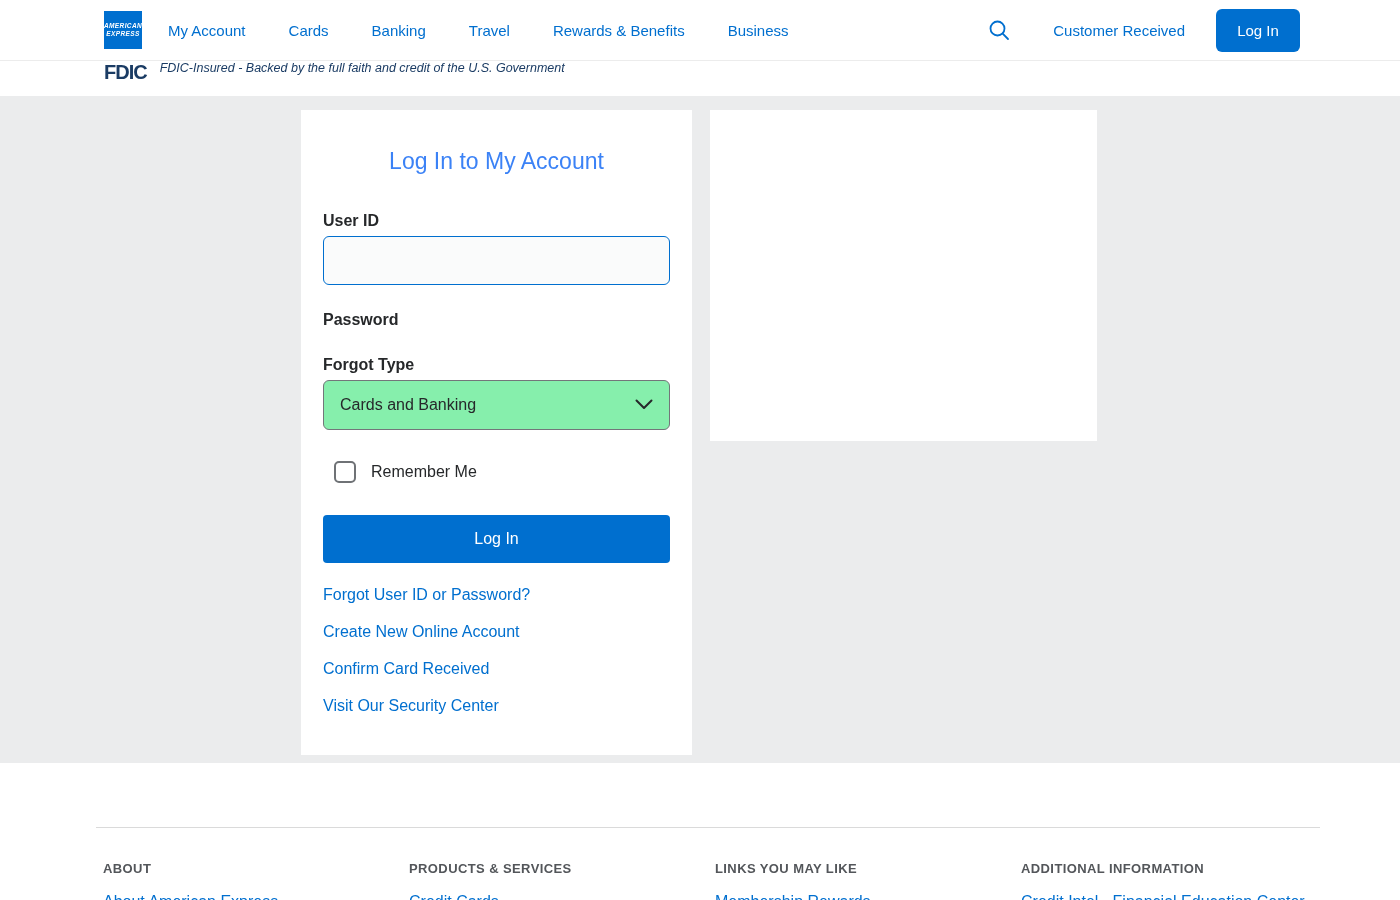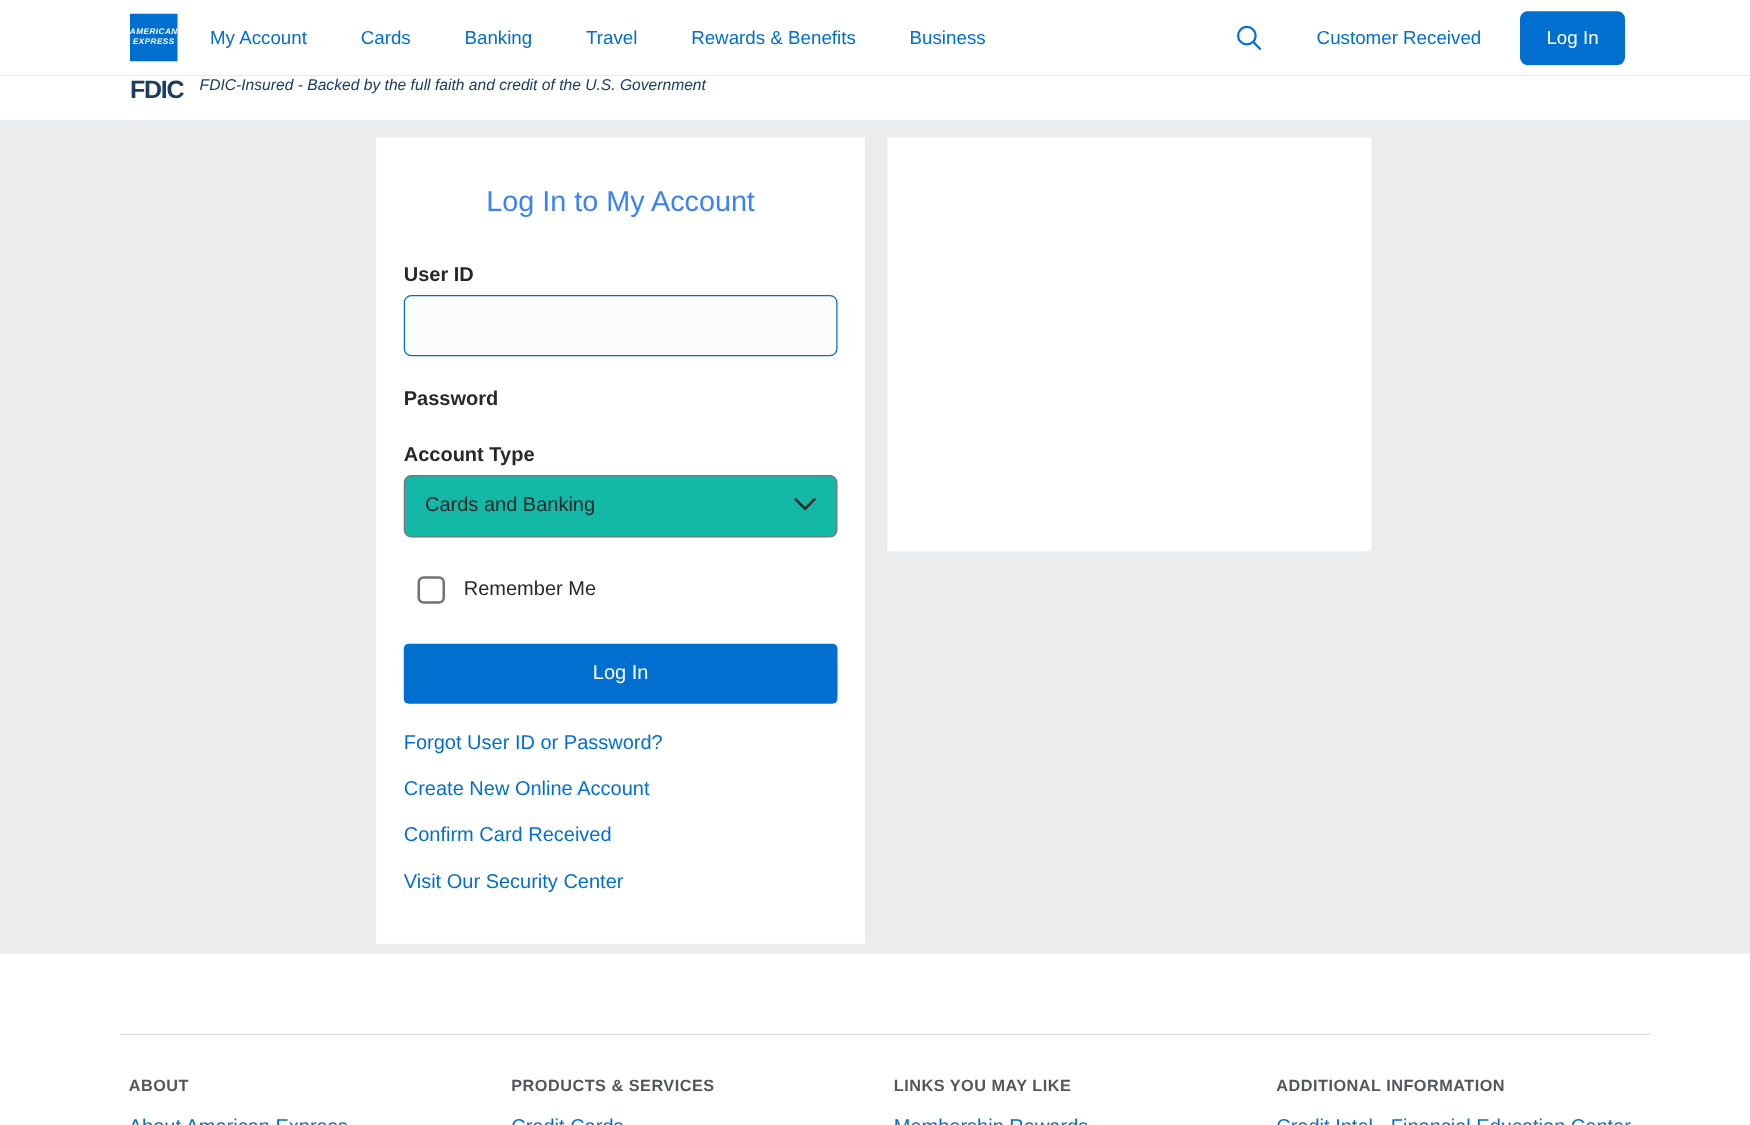--- a/index.html
+++ b/index.html
@@ -36,21 +36,21 @@
   .field-label { font-size:16px; font-weight:bold; color:#26282a; line-height:20px; }
   .mt20 { margin-top:36px; } .mt25 { margin-top:25px; }
   .text-input { display:block; width:100%; height:49px; margin-top:5px; border-radius:6px;
     background:#fafbfb; font-size:16px; color:#26282a; padding:0 14px; font-family:inherit; outline:none; }
   .blue-border { border:1px solid #006fcf; }
   .gray-border { border:1px solid #73767a; }
   .pw-wrap { position:relative; margin-top:5px; }
   .pw-wrap .text-input { margin-top:0; }
   .show-link { position:absolute; right:13px; top:50%; transform:translateY(-50%);
     color:#006fcf; font-size:16px; text-decoration:none; cursor:pointer; }
-  .select-box { margin-top:5px; height:50px; border-radius:6px; background:#14b8a6;
+  .select-box { margin-top:5px; height:50px; border-radius:6px; background:#86efac;
     display:flex; align-items:center; justify-content:space-between; padding:0 16px;
     font-size:16px; color:#26282a; cursor:pointer; }
   .remember-row { margin-top:31px; display:flex; align-items:center; padding-left:11px; }
   .checkbox { width:22px; height:22px; border:2px solid #6f7276; border-radius:5px;
     background:#fff; cursor:pointer; flex:none; }
   .remember-label { margin-left:15px; font-size:16px; color:#26282a; }
   .login-btn { display:block; width:100%; height:48px; margin-top:32px; background:#006fcf;
     color:#fff; border:none; border-radius:4px; font-size:16px; cursor:pointer; font-family:inherit; }
   .card-links { margin-top:22px; }
   .card-link { display:block; color:#006fcf; font-size:16px; line-height:20px;
@@ -104,21 +104,21 @@
 <div class="main-area">
 
   <div class="login-card">
     <h1 class="card-title">Log In to My Account</h1>
 
     <div class="field-label mt20">User ID</div>
     <input class="text-input blue-border" type="text" value="" style="">
 
     <div class="field-label mt25">Password</div>
 
-    <div class="field-label mt25">Account Type</div>
+    <div class="field-label mt25">Forgot Type</div>
     <div class="select-box gray-border">
       <span>Cards and Banking</span>
       <span>
         <svg width="18" height="11" viewBox="0 0 18 11" fill="none">
           <path d="M1.5 1.5 L9 9 L16.5 1.5" stroke="#26282a" stroke-width="2" stroke-linecap="round" stroke-linejoin="round"></path>
         </svg>
       </span>
     </div>
 
     <div class="remember-row">

